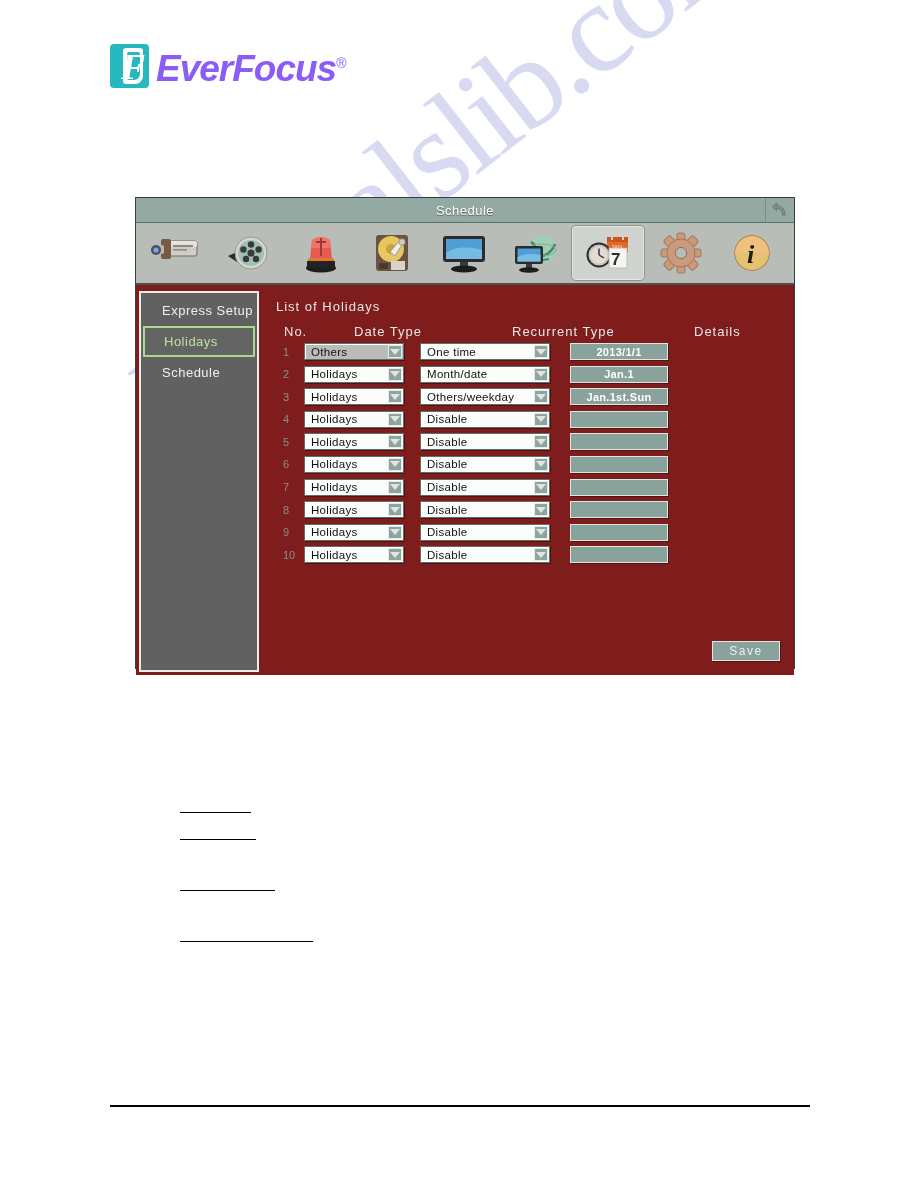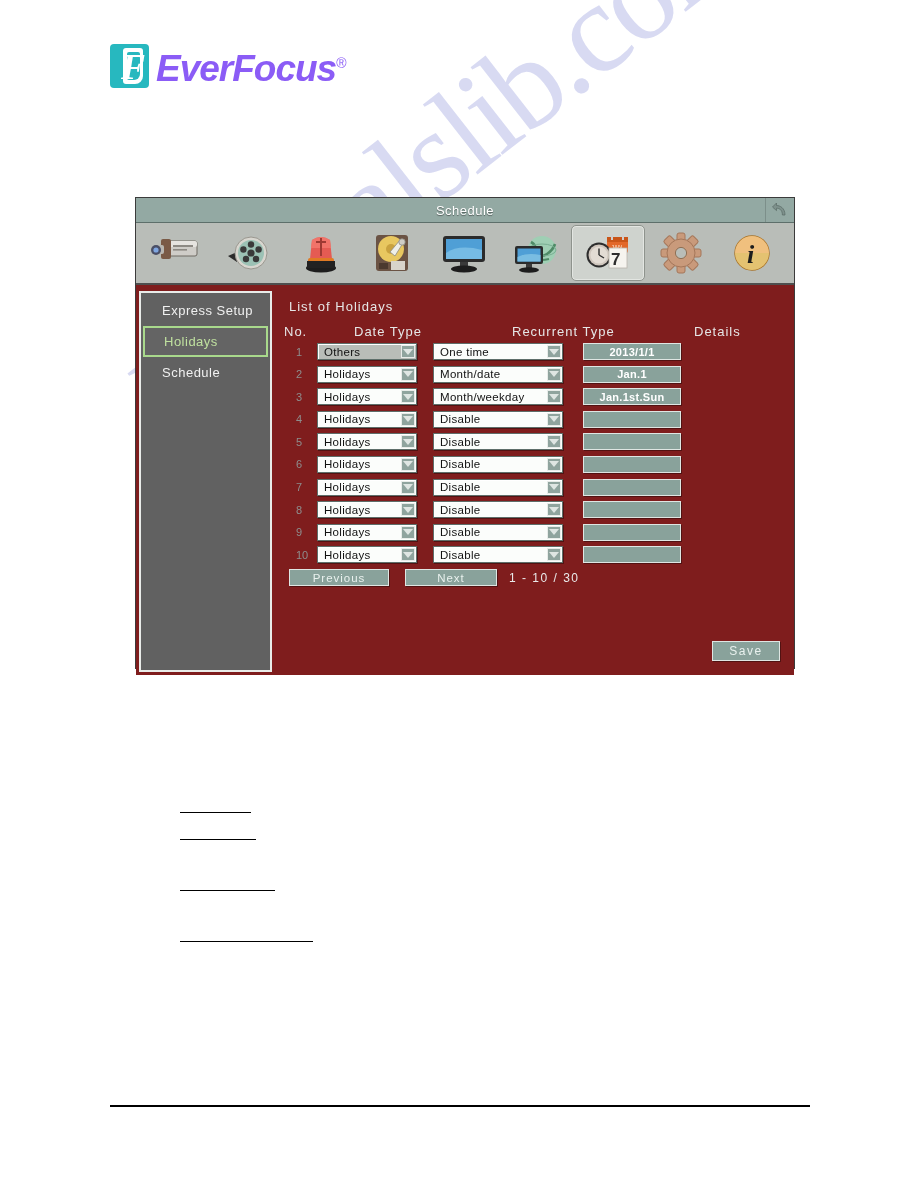--- a/index.html
+++ b/index.html
@@ -102,21 +102,21 @@
   }
 
   #content{flex:1;position:relative;padding:0 0 0 12px;}
 
   .sect-title{
     font-size:13px;color:#e6e6e6;letter-spacing:1px;
     margin:8px 0 0 5px;
   }
   .col-head{
     display:flex;font-size:13px;color:#e6e6e6;letter-spacing:1px;
-    margin:10px 0 3px 0;
+    margin:10px 0 3px 13px;
     gap:42px;
   }
   .ch-no{width:28px;}
   .ch-date{width:116px;}
   .ch-rec{width:140px;}
   .ch-det{width:100px;}
 
   .row{display:flex;align-items:center;height:19px;margin:0 0 3.6px 5px;}
   .cell-no{
     width:28px;font-size:11px;color:#8e8e8e;padding-left:7px;box-sizing:border-box;
@@ -403,21 +403,21 @@
 
       <div class="row">
         <div class="cell-no">3</div>
         <div class="sel sel-date">
           <span class="val">Holidays</span>
           <span class="arrow">
               <b></b>
             </span>
         </div>
         <div class="sel sel-rec">
-          <span class="val">Month/weekday</span>
+          <span class="val">Others/weekday</span>
           <span class="arrow">
               <b></b>
             </span>
         </div>
         <div class="detail">
           <span>Jan.1st.Sun</span>
         </div>
       </div>
 
       <div class="row">
@@ -546,29 +546,20 @@
           <span class="val">Disable</span>
           <span class="arrow">
               <b></b>
             </span>
         </div>
         <div class="detail">
           <span></span>
         </div>
       </div>
 
-      <div class="pager">
-        <div class="btn" id="prev-btn">
-          <span>Previous</span>
-        </div>
-        <div class="btn" id="next-btn">
-          <span>Next</span>
-        </div>
-        <div class="pageinfo">1 - 10 / 30</div>
-      </div>
 
       <div class="btn" id="save-btn">
         <span>Save</span>
       </div>
 
     </div>
   </div>
 </div>
 
 <div class="rule" style="left:180px;top:812px;width:71px;"></div>

